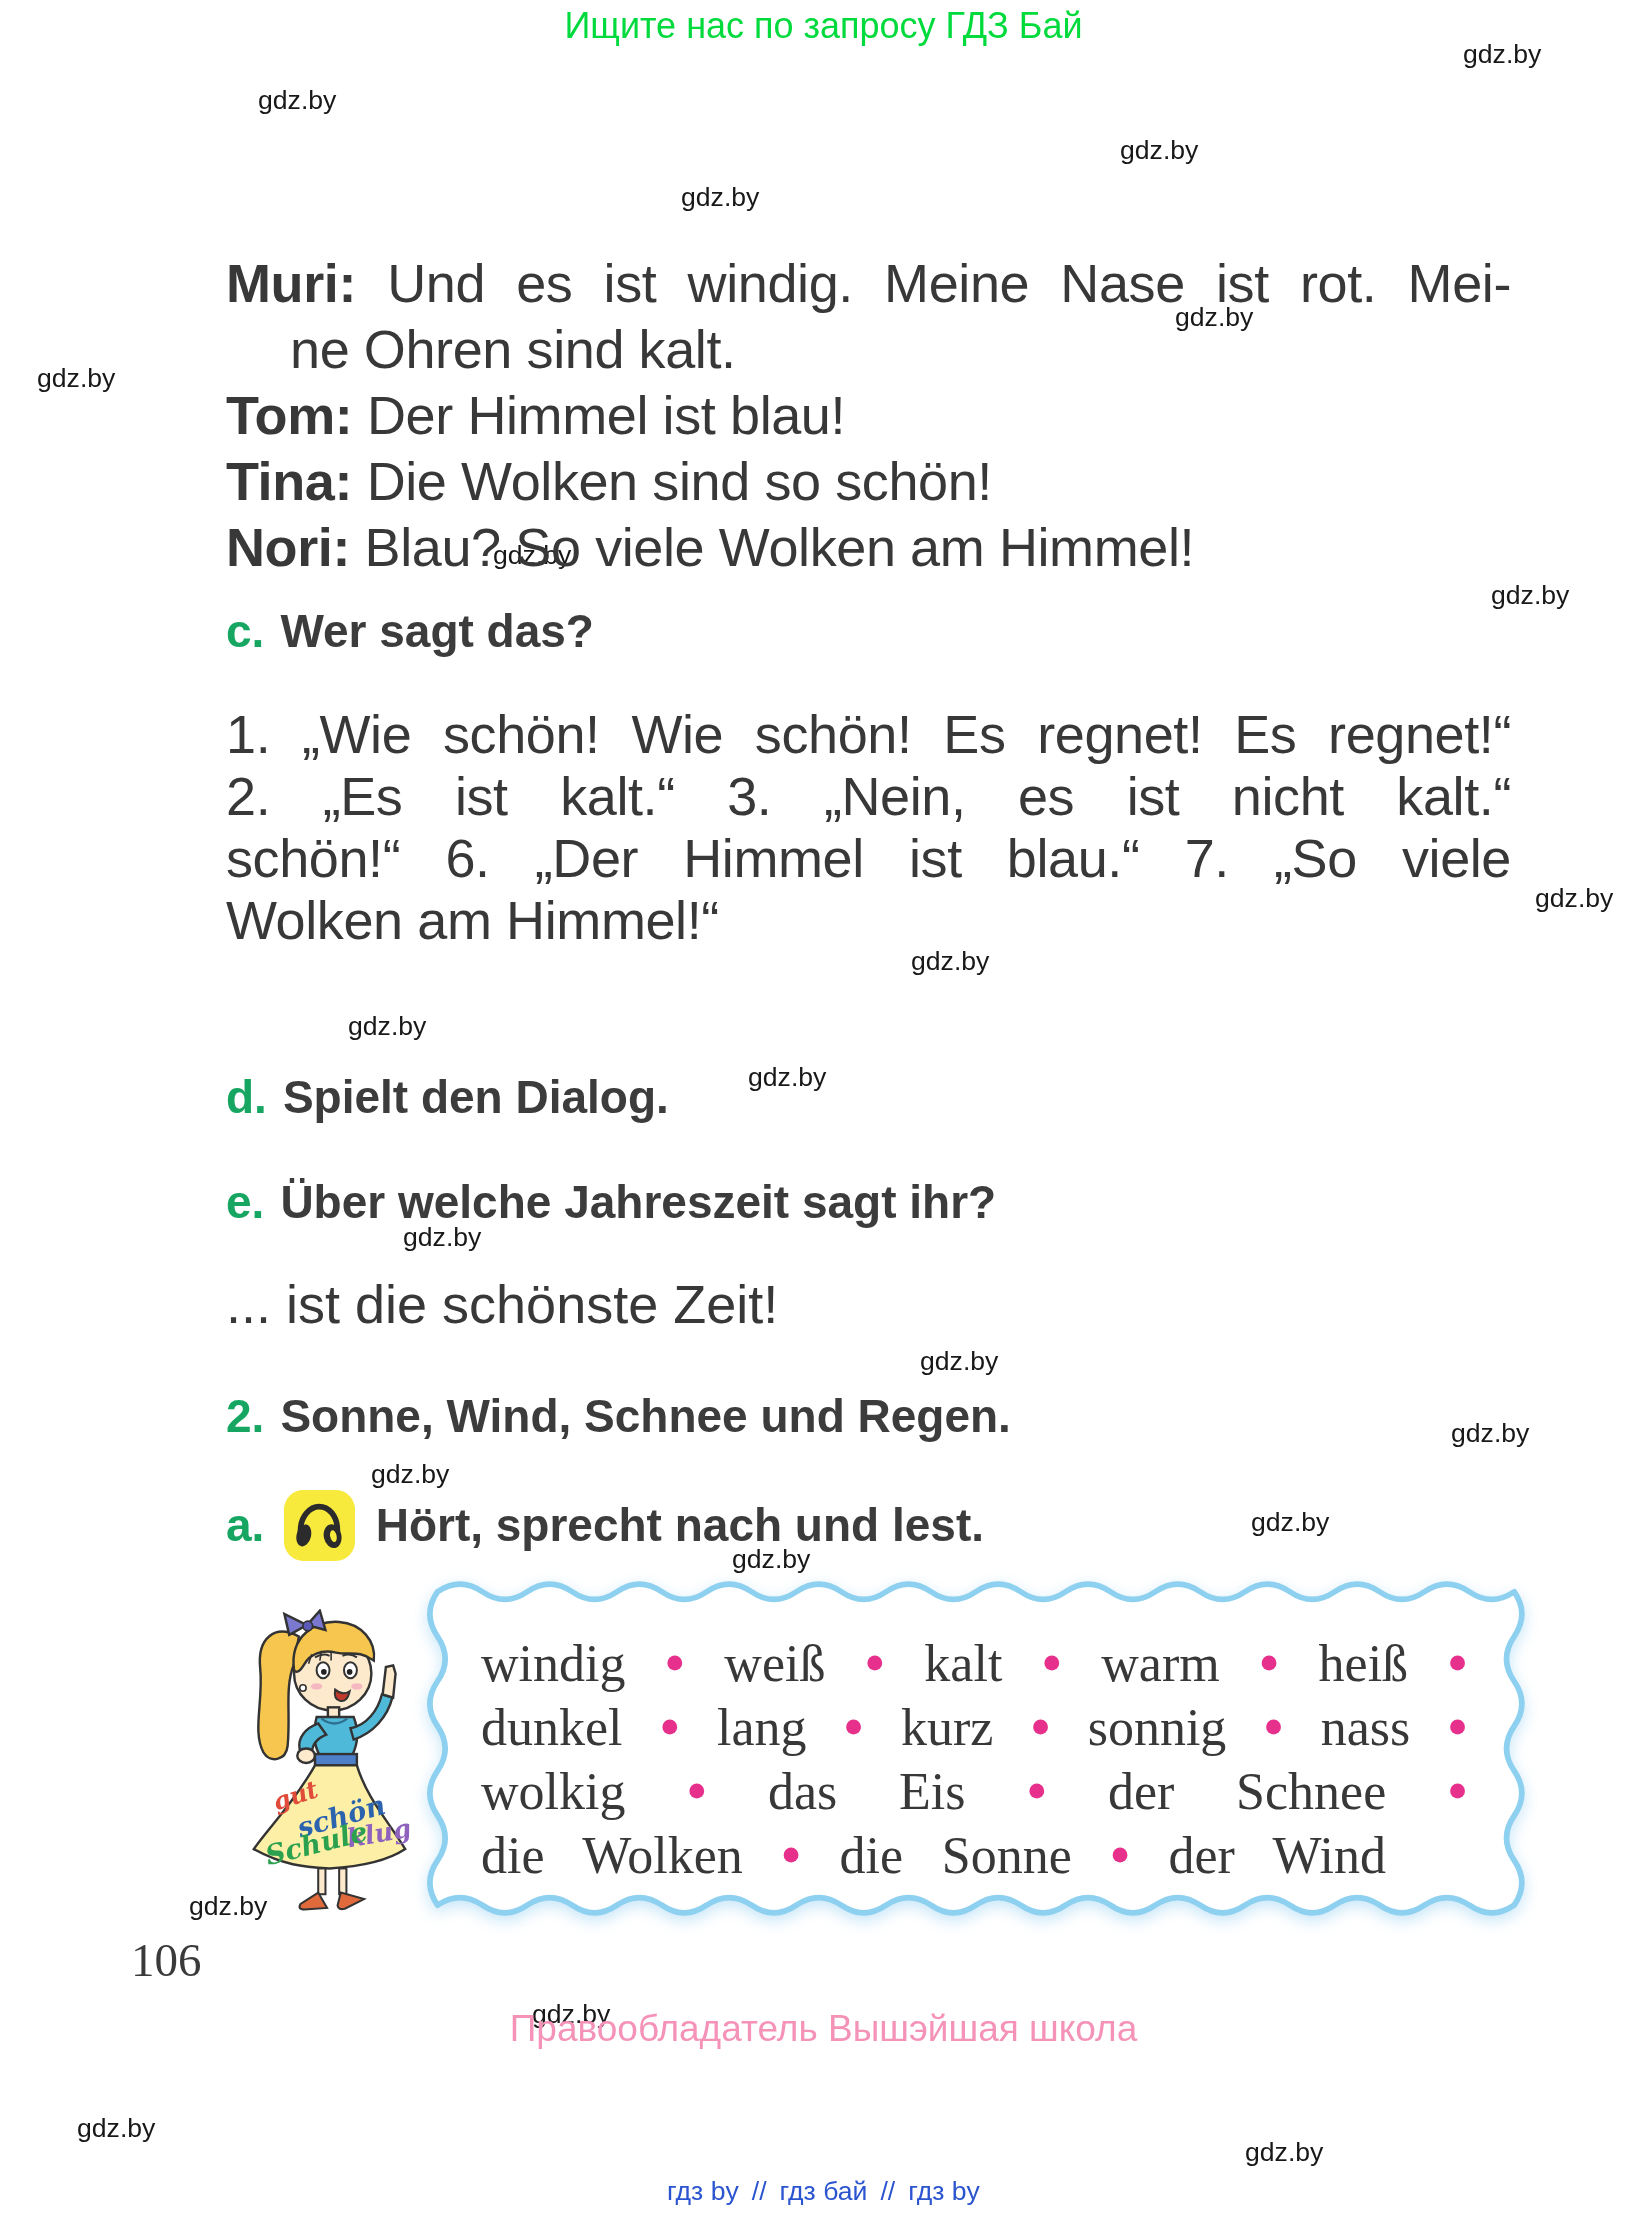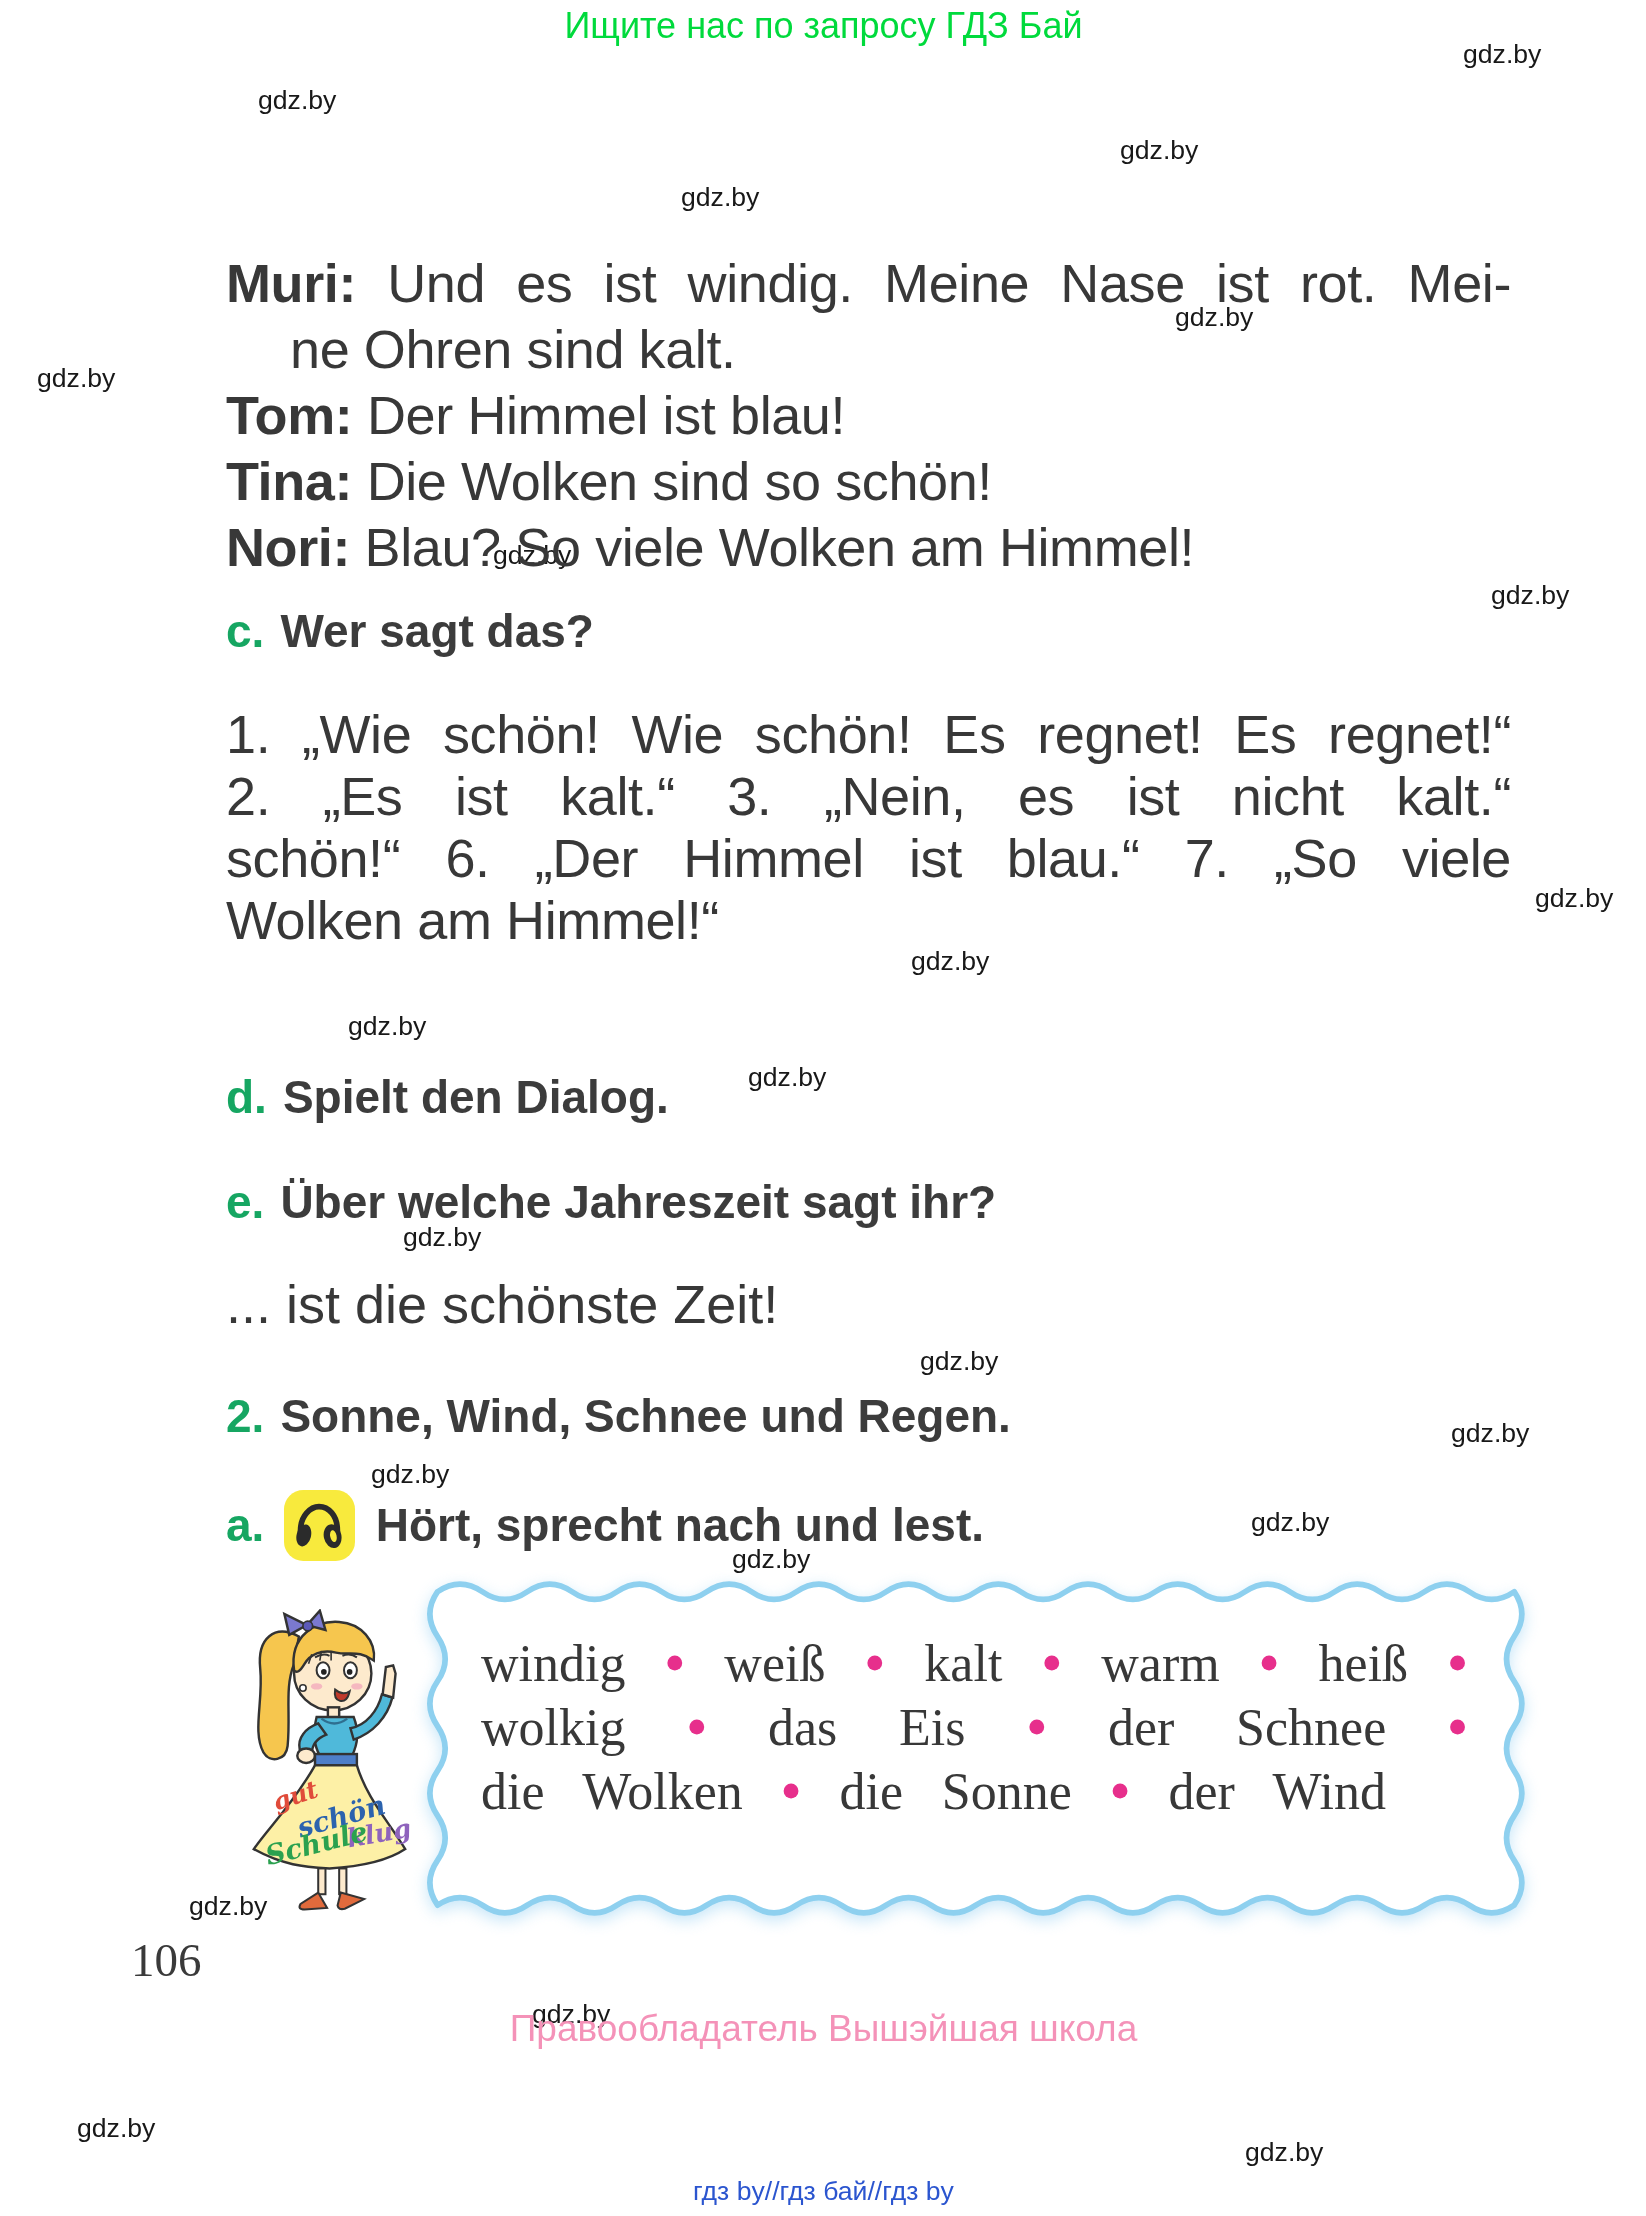--- a/index.html
+++ b/index.html
@@ -37,21 +37,21 @@
   .vtext{position:absolute;left:481px;top:1631px;width:986px;
     font-family:"Liberation Serif",serif;font-size:52px;line-height:63px;color:#383838;}
   .vline{text-align:justify;text-align-last:justify;-moz-text-align-last:justify;}
   .vline.last{padding-right:81px;}
   .vb{color:#e72f8c;font-weight:700;font-size:1.05em;}
   .girl{position:absolute;left:228px;top:1609px;}
   .pgnum{position:absolute;left:131px;top:1933px;font-family:"Liberation Serif",serif;font-size:47px;color:#3a3a3a;}
   .copyright{position:absolute;top:2008px;left:50%;transform:translateX(-50%);
     color:#f492b8;font-size:37px;white-space:nowrap;}
   .footer{position:absolute;top:2176px;left:50%;transform:translateX(-50%);
-    color:#2b55cf;font-size:26.6px;display:flex;white-space:nowrap;}
+    color:#2b55cf;font-size:26.6px;display:flex;gap:13px;white-space:nowrap;}
   .footer a{color:#2b55cf;text-decoration:none;}
 </style>
 </head>
 <body>
 
 <div class="banner">Ищите нас по запросу ГДЗ Бай</div>
 
 <div id="wm-holder">
     <div class="wm" style="left: 1463px; top: 39px;">gdz.by</div>
     <div class="wm" style="left: 258px; top: 85px;">gdz.by</div>
@@ -135,20 +135,21 @@
     </svg>
   </span>
   <span class="ttl">Hört, sprecht nach und lest.</span>
 </div>
 
 <svg class="vbox-svg" width="1125" height="363" viewBox="0 0 1396 450">
   <path id="wavy-path" fill="#ffffff" stroke="#8ed0ef" stroke-width="7" stroke-linejoin="round" d="M 23 23 q 27.833333333333332 -19 55.666666666666664 0 q 27.833333333333332 19 55.666666666666664 0 q 27.833333333333332 -19 55.666666666666664 0 q 27.833333333333332 19 55.666666666666664 0 q 27.833333333333332 -19 55.666666666666664 0 q 27.833333333333332 19 55.666666666666664 0 q 27.833333333333332 -19 55.666666666666664 0 q 27.833333333333332 19 55.666666666666664 0 q 27.833333333333332 -19 55.666666666666664 0 q 27.833333333333332 19 55.666666666666664 0 q 27.833333333333332 -19 55.666666666666664 0 q 27.833333333333332 19 55.666666666666664 0 q 27.833333333333332 -19 55.666666666666664 0 q 27.833333333333332 19 55.666666666666664 0 q 27.833333333333332 -19 55.666666666666664 0 q 27.833333333333332 19 55.666666666666664 0 q 27.833333333333332 -19 55.666666666666664 0 q 27.833333333333332 19 55.666666666666664 0 q 27.833333333333332 -19 55.666666666666664 0 q 27.833333333333332 19 55.666666666666664 0 q 27.833333333333332 -19 55.666666666666664 0 q 27.833333333333332 19 55.666666666666664 0 q 27.833333333333332 -19 55.666666666666664 0 q 27.833333333333332 19 55.666666666666664 0 q 19 27.785714285714285 0 55.57142857142857 q -19 27.785714285714285 0 55.57142857142857 q 19 27.785714285714285 0 55.57142857142857 q -19 27.785714285714285 0 55.57142857142857 q 19 27.785714285714285 0 55.57142857142857 q -19 27.785714285714285 0 55.57142857142857 q 19 27.785714285714285 0 55.57142857142857 q -27.833333333333332 19 -55.666666666666664 0 q -27.833333333333332 -19 -55.666666666666664 0 q -27.833333333333332 19 -55.666666666666664 0 q -27.833333333333332 -19 -55.666666666666664 0 q -27.833333333333332 19 -55.666666666666664 0 q -27.833333333333332 -19 -55.666666666666664 0 q -27.833333333333332 19 -55.666666666666664 0 q -27.833333333333332 -19 -55.666666666666664 0 q -27.833333333333332 19 -55.666666666666664 0 q -27.833333333333332 -19 -55.666666666666664 0 q -27.833333333333332 19 -55.666666666666664 0 q -27.833333333333332 -19 -55.666666666666664 0 q -27.833333333333332 19 -55.666666666666664 0 q -27.833333333333332 -19 -55.666666666666664 0 q -27.833333333333332 19 -55.666666666666664 0 q -27.833333333333332 -19 -55.666666666666664 0 q -27.833333333333332 19 -55.666666666666664 0 q -27.833333333333332 -19 -55.666666666666664 0 q -27.833333333333332 19 -55.666666666666664 0 q -27.833333333333332 -19 -55.666666666666664 0 q -27.833333333333332 19 -55.666666666666664 0 q -27.833333333333332 -19 -55.666666666666664 0 q -27.833333333333332 19 -55.666666666666664 0 q -27.833333333333332 -19 -55.666666666666664 0 q -19 -27.785714285714285 0 -55.57142857142857 q 19 -27.785714285714285 0 -55.57142857142857 q -19 -27.785714285714285 0 -55.57142857142857 q 19 -27.785714285714285 0 -55.57142857142857 q -19 -27.785714285714285 0 -55.57142857142857 q 19 -27.785714285714285 0 -55.57142857142857 q -19 -27.785714285714285 0 -55.57142857142857 Z"></path>
 </svg>
 <div class="vtext">
   <div class="vline"><span>windig</span> <span class="vb">•</span> <span>weiß</span> <span class="vb">•</span> <span>kalt</span> <span class="vb">•</span> <span>warm</span> <span class="vb">•</span> <span>heiß</span> <span class="vb">•</span></div>
+  <div class="vline"><span>dunkel</span> <span class="vb">•</span> <span>lang</span> <span class="vb">•</span> <span>kurz</span> <span class="vb">•</span> <span>sonnig</span> <span class="vb">•</span> <span>nass</span> <span class="vb">•</span></div>
   <div class="vline"><span>wolkig</span> <span class="vb">•</span> <span>das Eis</span> <span class="vb">•</span> <span>der Schnee</span> <span class="vb">•</span></div>
   <div class="vline last"><span>die Wolken</span> <span class="vb">•</span> <span>die Sonne</span> <span class="vb">•</span> <span>der Wind</span></div>
 </div>
 
 <svg class="girl" width="203" height="303" viewBox="0 0 252 376">
 
   <path d="M88,34 C58,18 36,36 40,74 C44,114 30,152 44,178 C52,192 72,188 74,170 C78,130 70,98 82,68 Z" fill="#f6c64e" stroke="#333" stroke-width="3"></path>
 
   <ellipse cx="130" cy="80" rx="48" ry="46" fill="#fdeacd" stroke="#333" stroke-width="3"></ellipse>
 

